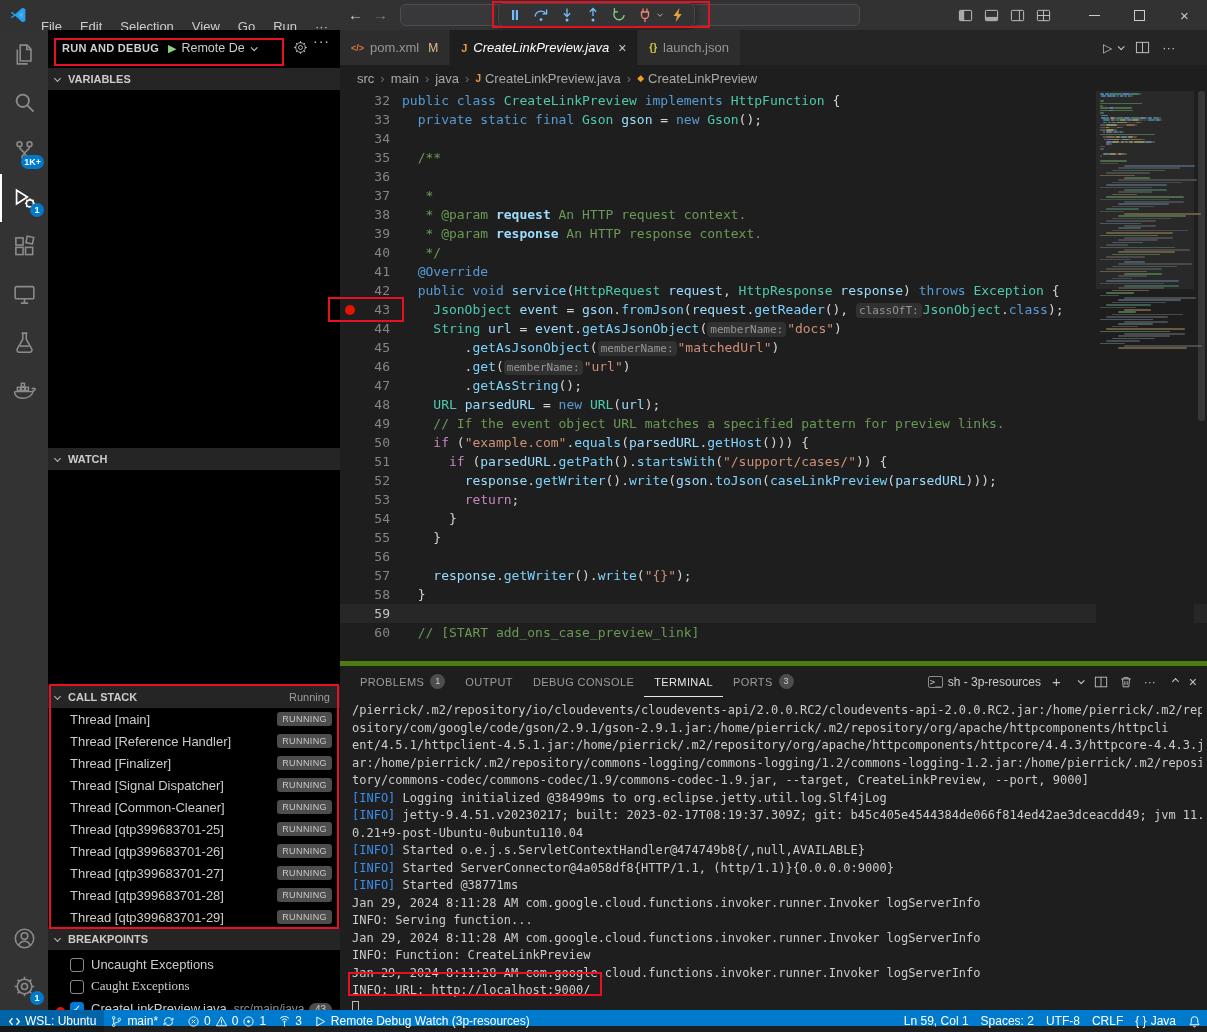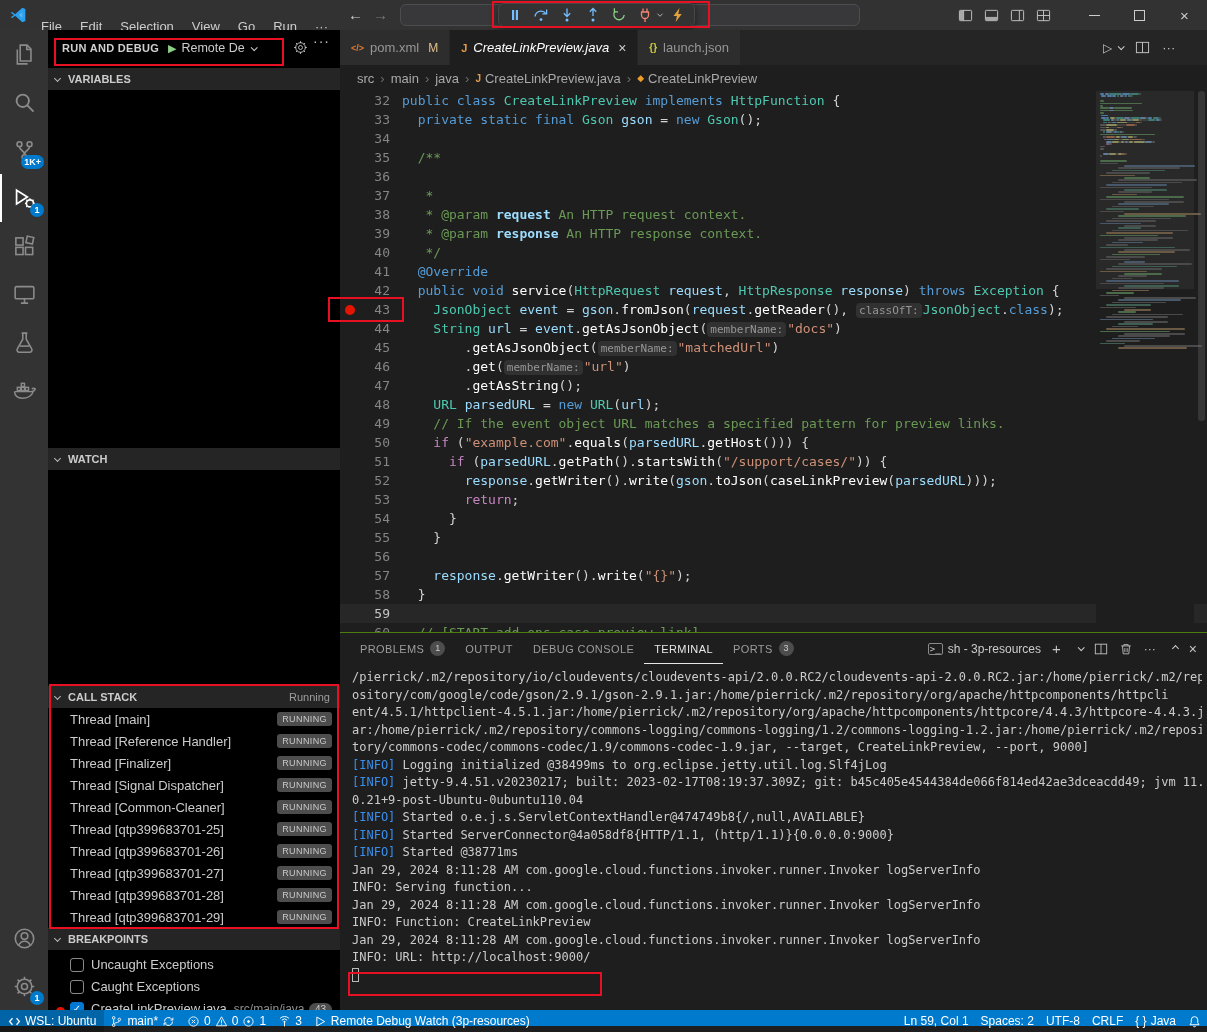--- a/index.html
+++ b/index.html
@@ -80,32 +80,32 @@
 
   
   .codearea{position:absolute;left:340px;top:91px;width:867px;height:567px;background:#1e1e1e;overflow:hidden}
   .code-line{position:absolute;left:0;width:100%;height:19px;line-height:19px;font-family:"DejaVu Sans Mono",monospace;font-size:13px;white-space:pre}
   .code-line.c​ur,.code-line.cur{background:rgba(255,255,255,.045)}
   .glyph{position:absolute;left:0;top:0;width:18px;height:19px}
   .bp{position:absolute;left:5px;top:5px;width:10px;height:10px;border-radius:50%;background:#e51400}
   .lnum{position:absolute;left:18px;top:0;width:32px;text-align:right;color:#858585}
   .code-line.cur .lnum{color:#c6c6c6}
   .lcontent{position:absolute;left:62px;top:0;white-space:pre}
-  .s-kw{color:#569cd6}.s-ctrl{color:#c586c0}.s-typ{color:#4ec9b0}.s-fn{color:#ffffff}
+  .s-kw{color:#569cd6}.s-ctrl{color:#c586c0}.s-typ{color:#4ec9b0}.s-fn{color:#7dd3fc}
   .s-str{color:#ce9178}.s-cmt{color:#6a9955}.s-vr{color:#9cdcfe}.s-pln{color:#d4d4d4}
   .s-ann{color:#569cd6}.s-docp{color:#9cdcfe;font-weight:700}
   .s-hint{color:#969696;background:#313132;border-radius:4px;padding:1px 3px;font-size:11px;margin-right:1px}
   .minimap{position:absolute;left:756px;top:0;width:98px;height:567px;background:#1e1e1e}
   .mm-slider{position:absolute;left:0;top:0;width:100%;height:198px;background:rgba(121,121,121,.12)}
   .mm-bar{position:absolute;height:1.7px;border-radius:1px}
   .scrollbar{position:absolute;left:856px;top:0;width:11px;height:567px}
   .sb-slider{position:absolute;left:2px;top:0;width:7px;height:330px;background:rgba(121,121,121,.28);border-radius:3px}
 
   
-  .panel{position:absolute;left:340px;top:632px;width:867px;height:352px;background:#1e1e1e;border-top:1px solid #4d7c0f}
+  .panel{position:absolute;left:340px;top:661px;width:867px;height:352px;background:#1e1e1e;border-top:5px solid #4d7c0f}
   .panel-tabs{position:absolute;left:10px;top:0;height:31px;display:flex;align-items:center}
   .ptab{display:flex;align-items:center;gap:6px;padding:0 10px;height:31px;font-size:11px;letter-spacing:.4px;color:#9d9d9d}
   .ptab.active{color:#e7e7e7;box-shadow:inset 0 -1px 0 #e7e7e7}
   .ptab-badge{background:#4d4d4d;color:#cccccc;border-radius:50%;width:15px;height:15px;font-size:9px;line-height:15px;text-align:center}
   .panel-actions{position:absolute;right:10px;top:0;height:31px;display:flex;align-items:center;gap:11px;color:#c5c5c5;font-size:12px}
   .panel-actions svg{width:14px;height:14px}
   .term-title{display:flex;align-items:center;gap:5px;color:#cccccc;white-space:nowrap}
   .shell-ic{font-family:"DejaVu Sans Mono",monospace;font-size:9px;border:1px solid #8a8a8a;border-radius:2px;padding:0 1px;color:#c5c5c5}
   .terminal{position:absolute;left:12px;top:36px;width:850px;height:314px;overflow:hidden;font-family:"DejaVu Sans Mono",monospace;font-size:12px;color:#cccccc}
   .term-line{height:17.5px;line-height:17.5px;white-space:pre}
@@ -410,21 +410,21 @@
 
     <div class="sec-head" style="top:898px">
       <span class="sec-chev"></span>
       <span>BREAKPOINTS</span>
     </div>
     <div class="breakpoints-body" id="bp-body">
         <div class="bp-row" style="padding-left: 22px;">
           <span class="cb"></span>
           <span>Uncaught Exceptions</span>
         </div>
-        <div class="bp-row" style="padding-left: 22px;">
+        <div class="bp-row" style="padding-left: 22px; font-family: Liberation Serif, serif;">
           <span class="cb"></span>
           <span>Caught Exceptions</span>
         </div>
         <div class="bp-row">
           <span class="bp-dot-sm"></span>
           <span class="cb checked">✓</span>
           <span>CreateLinkPreview.java</span>
           <span class="bp-detail">src/main/java</span>
           <span class="bp-badge">43</span>
         </div>

